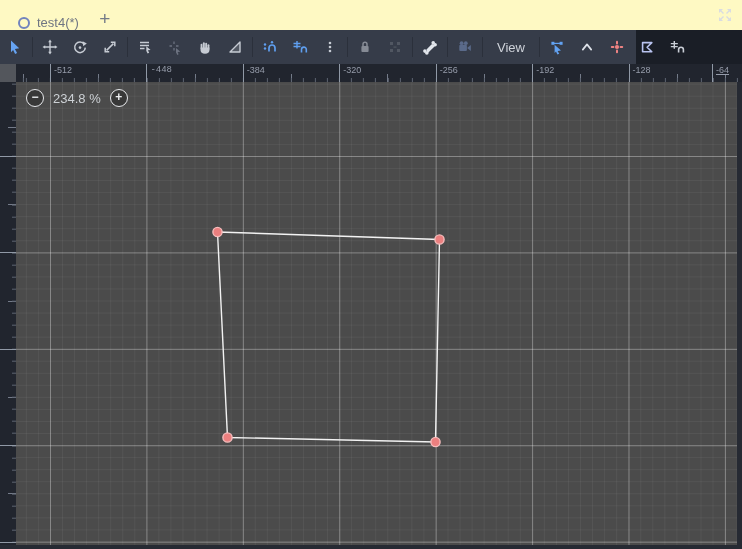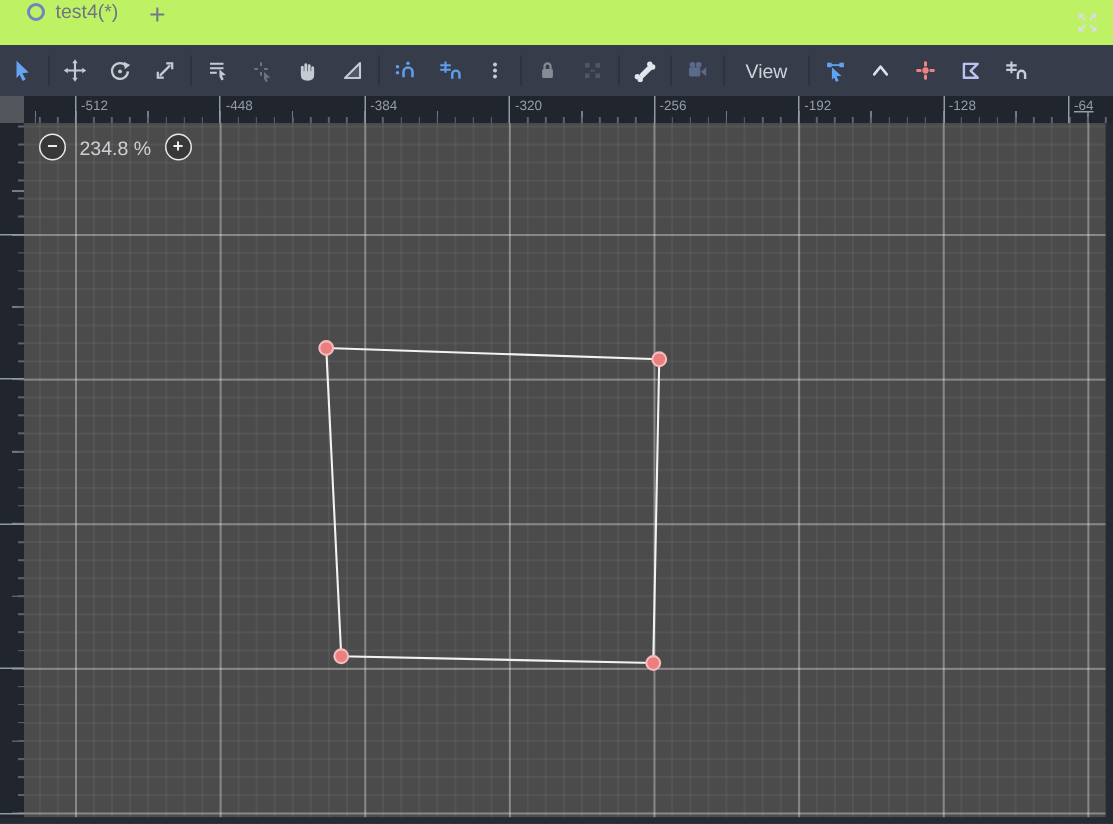--- a/index.html
+++ b/index.html
@@ -2,31 +2,31 @@
 <html><head>
 <meta charset="utf-8">
 <style>
   html,body{margin:0;padding:0;}
   body{
     width:742px;height:549px;position:relative;overflow:hidden;
     background:#1a1e26;font-family:"Liberation Sans",sans-serif;
     -webkit-font-smoothing:antialiased;
   }
   
-  .tabbar{position:absolute;left:0;top:0;width:742px;height:30px;background:#bef264;display:flex;align-items:flex-start;}
+  .tabbar{position:absolute;left:0;top:0;width:742px;height:30px;background:#fef9c3;display:flex;align-items:flex-end;}
   .tab{display:flex;align-items:center;gap:7px;padding:0 12px;font-size:13px;cursor:default;}
   .tab.inactive{color:#6f7582;margin-left:6px;}
   .tab.active{background:#262b35;color:#dde0e6;}
   .scene-dot{width:8px;height:8px;border-radius:50%;border:2px solid #8ea4ee;flex:0 0 auto;}
   .tab.inactive .scene-dot{border-color:#7284bd;}
   .tab-close{font-size:16px;color:#e4e6ea;margin-left:6px;line-height:1;}
   .newtab{display:flex;align-items:center;justify-content:center;width:28px;color:#747b87;font-size:19px;}
   .expand-btn{position:absolute;right:8px;top:6px;width:18px;height:18px;display:flex;align-items:center;justify-content:center;}
   
-  .toolbar{position:absolute;left:0;top:30px;width:742px;height:34px;background:#363c49;display:flex;align-items:center;}
+  .toolbar{position:absolute;left:0;top:30px;width:636px;height:34px;background:#363c49;display:flex;align-items:center;}
   .tb-btn{width:30px;height:28px;display:flex;align-items:center;justify-content:center;flex:0 0 auto;}
   .tb-sep{width:1px;height:20px;background:#2b303b;margin:0 2px;flex:0 0 auto;}
   .view-btn{width:auto;padding:0 12px;color:#ced2d9;font-size:13px;}
   
   .corner{position:absolute;left:0;top:64px;width:16px;height:18px;background:#53565c;}
   .ruler-top{position:absolute;left:16px;top:64px;width:726px;height:18px;background:#21252e;overflow:hidden;padding-left:24px;}
   .ruler-top .ticks-med{position:absolute;left:0;right:0;bottom:0;height:8px;
     background:repeating-linear-gradient(to right,#747b89 0 1px,transparent 1px 48.21px);
     background-position-x:34px;}
   .ruler-top .ticks-min{position:absolute;left:0;right:0;bottom:0;height:4px;
@@ -262,21 +262,21 @@
       </g>
     </svg>
   </div>
 </div>
 
 <div class="corner"></div>
 <div class="ruler-top" id="ruler-top">
   <div class="ticks-med"></div>
   <div class="ticks-min"></div>
 <div class="rt-label" style="left: 34px;">-512</div>
-    <div class="rt-label" style="left: 130.43px;">-448</div>
+    <div class="rt-label" style="left: 130.43px; font-family: Liberation Mono, monospace;">-448</div>
     <div class="rt-label" style="left: 226.86px;">-384</div>
     <div class="rt-label" style="left: 323.29px;">-320</div>
     <div class="rt-label" style="left: 419.72px;">-256</div>
     <div class="rt-label" style="left: 516.15px;">-192</div>
     <div class="rt-label" style="left: 612.58px;">-128</div>
     <div class="rt-label" style="left: 696px; text-decoration: underline;">-64</div>
   </div>
 <div class="ruler-left" id="ruler-left">
   <div class="ticks-med"></div>
   <div class="ticks-min"></div>

